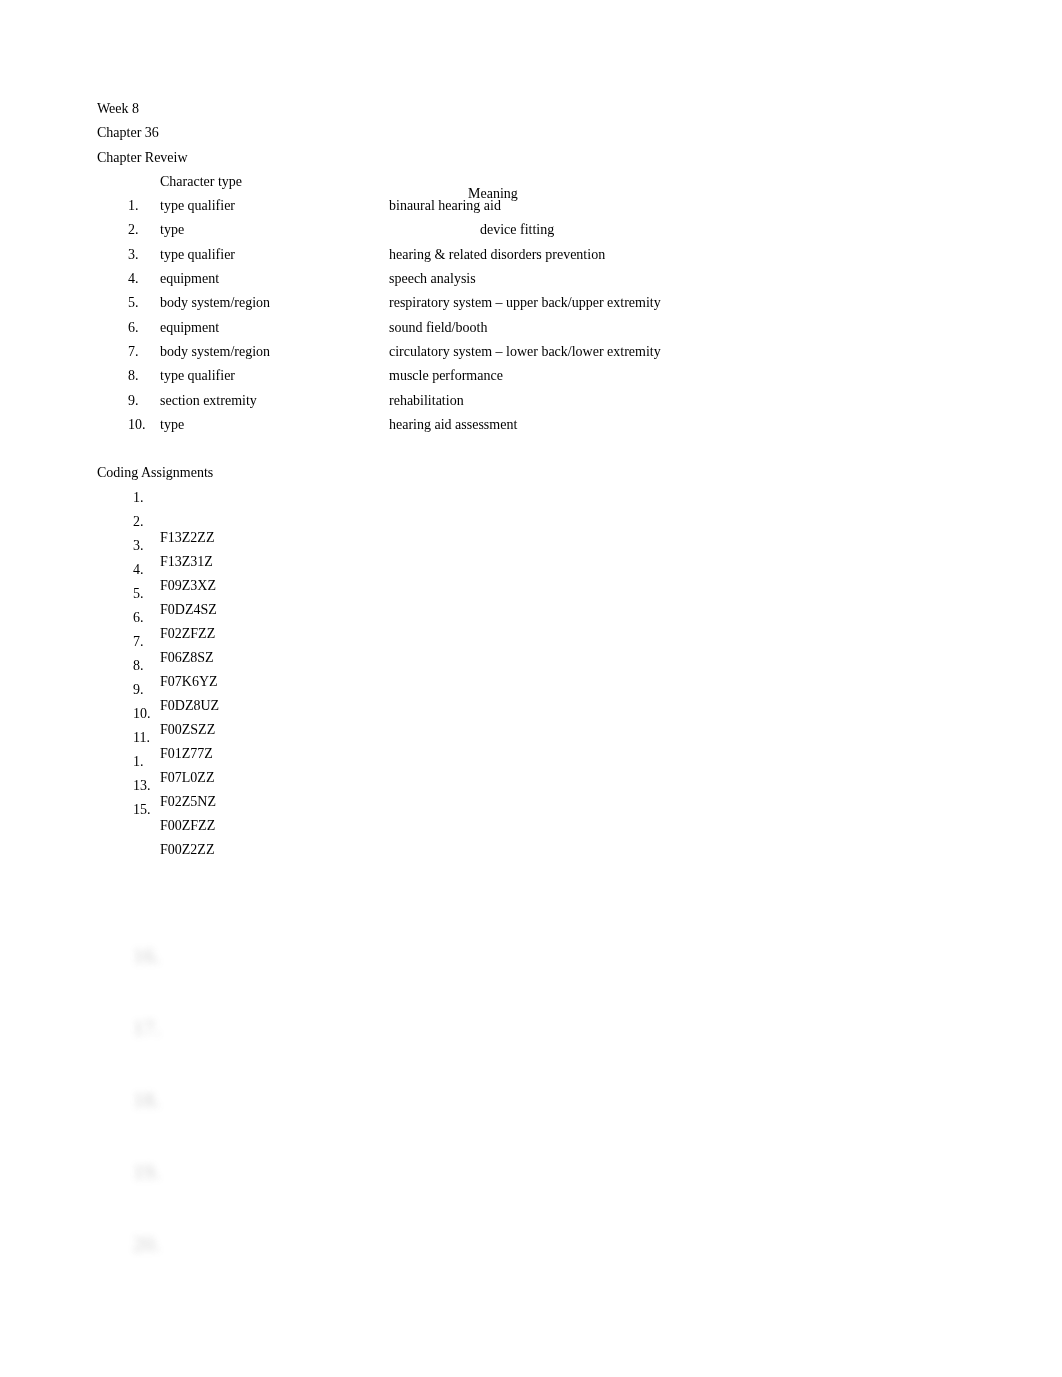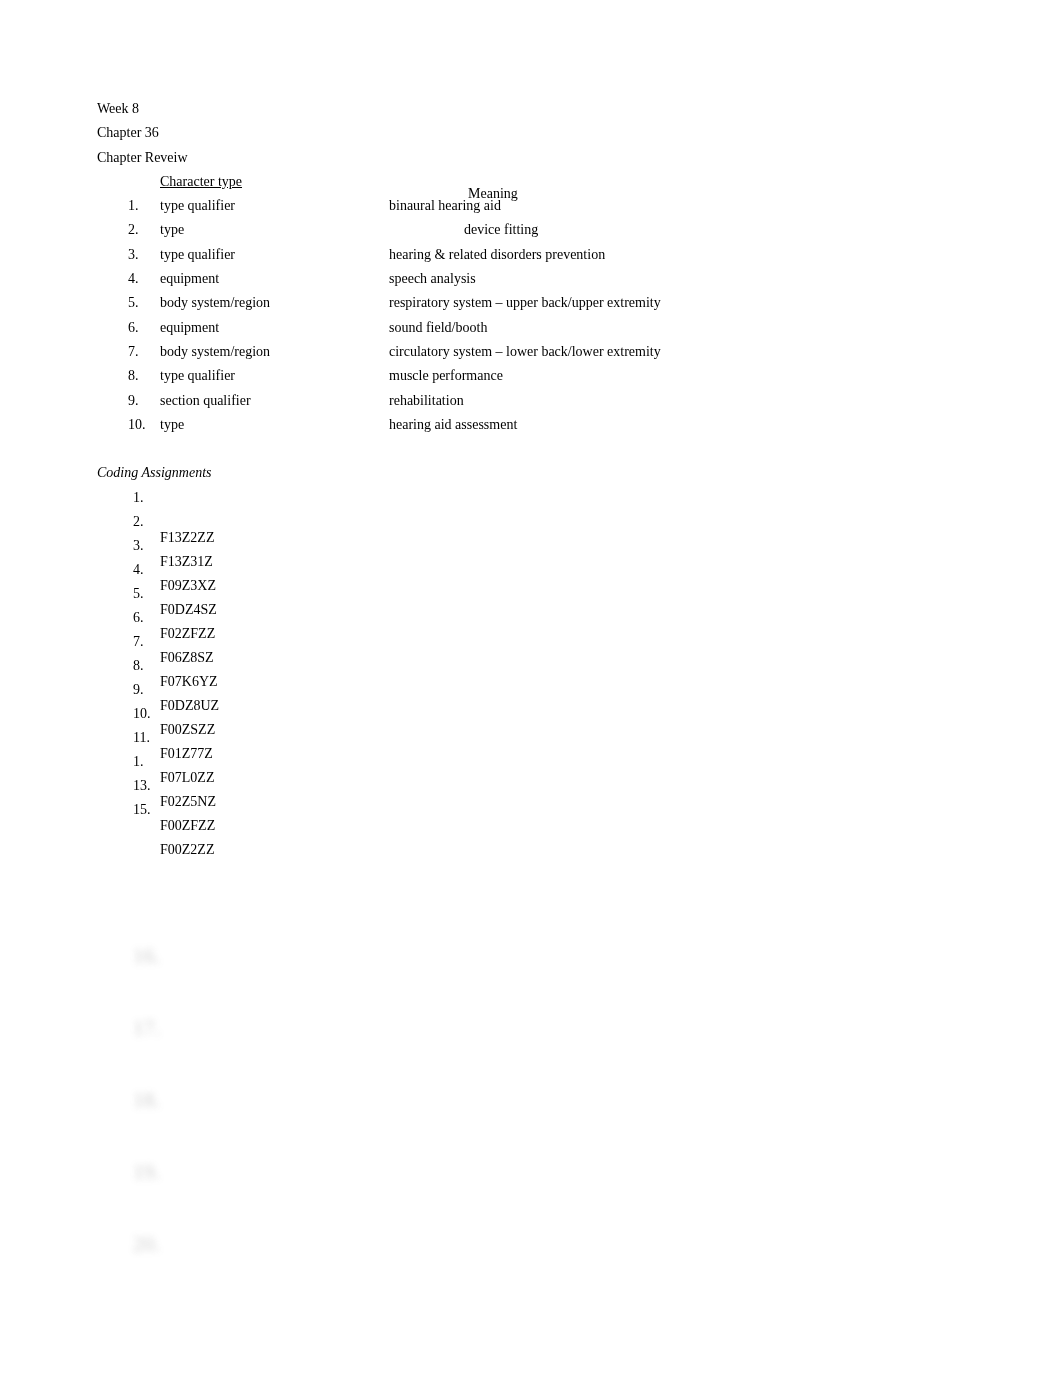--- a/index.html
+++ b/index.html
@@ -35,21 +35,20 @@
   }
   .table-head {
     position: relative;
     height: 24.3px;
     white-space: pre;
   }
   .th-char {
     position: absolute;
     left: 63px;
     top: 0;
-    text-decoration: underline;
   }
   .th-meaning {
     position: absolute;
     left: 371px;
     top: 12px;
   }
   ol.rev-list {
     list-style: none;
     margin: 0;
     padding: 0;
@@ -70,28 +69,27 @@
     position: absolute;
     left: 63px;
     top: 0;
   }
   .li-meaning {
     position: absolute;
     left: 292px;
     top: 0;
   }
   .li-meaning.tabbed {
-    left: 367px;
+    left: 383px;
   }
   .spacer {
     height: 24.3px;
   }
   .section-title {
     white-space: pre;
-    font-style: italic;
   }
   ol.code-list {
     list-style: none;
     margin: 0;
     padding: 0;
   }
   ol.code-list > li {
     position: relative;
     height: 24.0px;
     white-space: pre;
@@ -196,21 +194,21 @@
         <span class="li-type">body system/region</span>
         <span class="li-meaning">circulatory system – lower back/lower extremity</span>
       </li>
       <li>
         <span class="li-num">8.</span>
         <span class="li-type">type qualifier</span>
         <span class="li-meaning">muscle performance</span>
       </li>
       <li>
         <span class="li-num">9.</span>
-        <span class="li-type">section qualifier</span>
+        <span class="li-type">section extremity</span>
         <span class="li-meaning">rehabilitation</span>
       </li>
       <li>
         <span class="li-num">10.</span>
         <span class="li-type">type</span>
         <span class="li-meaning">hearing aid assessment</span>
       </li>
     </ol>
 
     <div class="spacer"></div>

